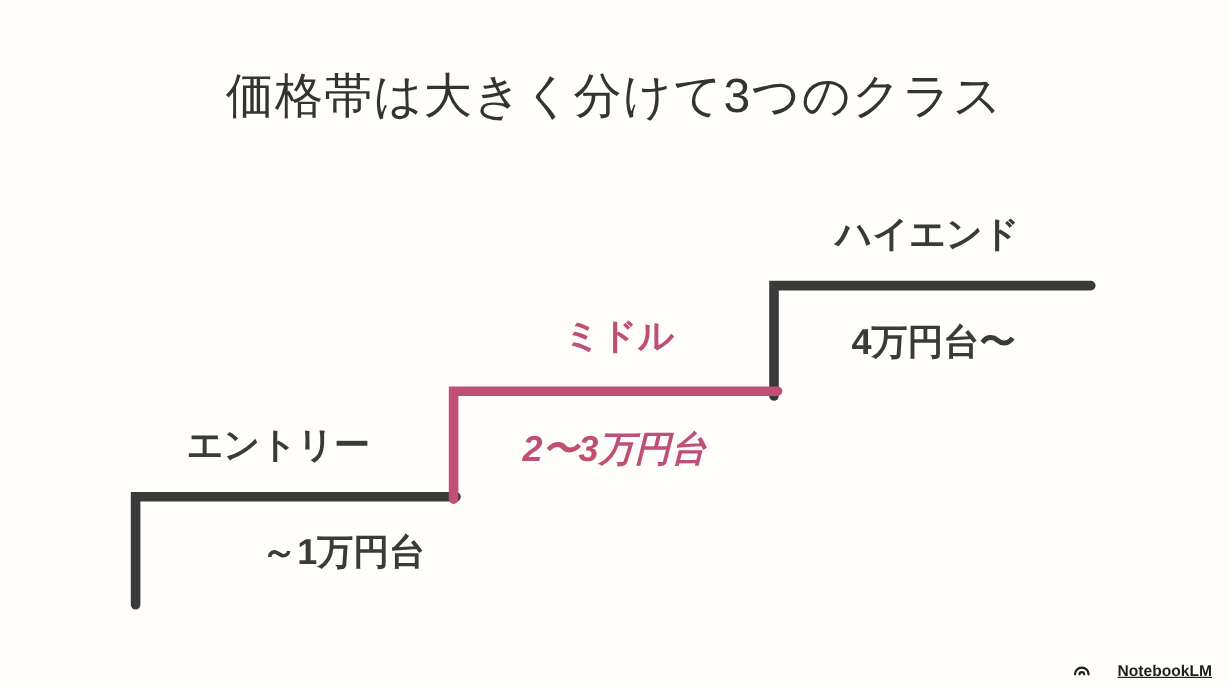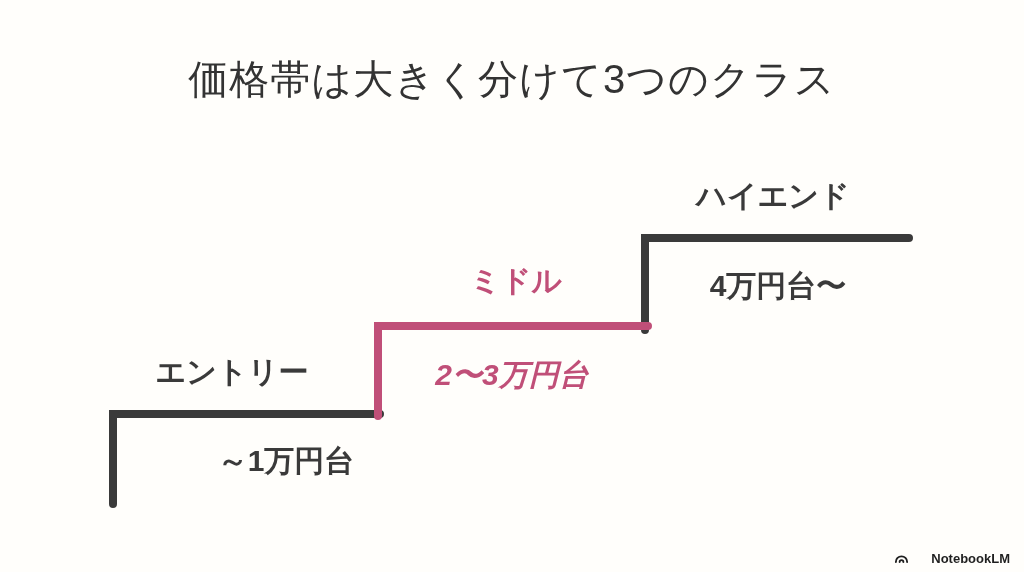--- a/index.html
+++ b/index.html
@@ -61,20 +61,21 @@
   .watermark {
     position: absolute;
     right: 14px;
     bottom: 6px;
     display: flex;
     align-items: flex-end;
     gap: 22px;
     font-size: 13px;
     font-weight: 600;
     color: var(--footer-text);
+    text-decoration: underline;
   }
   .watermark svg { display: block; }
 </style>
 </head>
 <body>
 
 <h1 class="slide-title">価格帯は大きく分けて3つのクラス</h1>
 
 <svg class="stair-svg" width="1024" height="572" viewBox="0 0 1024 572">
   <path class="line-dark" d="M113 504 L113 414 L380 414"></path>

